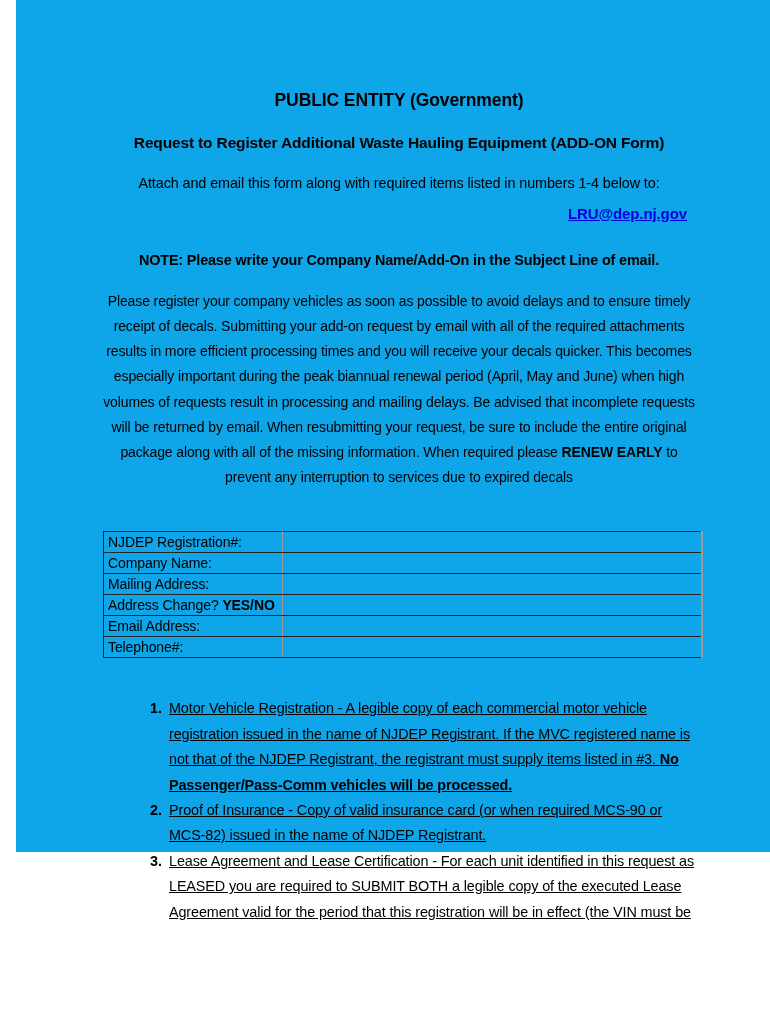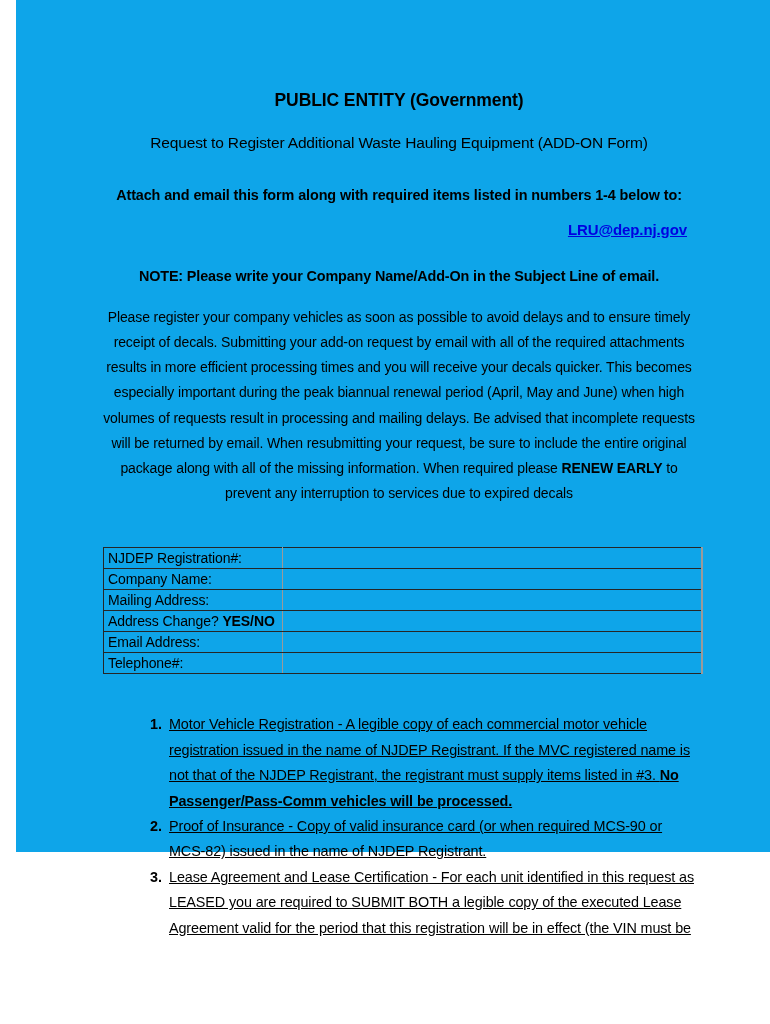--- a/index.html
+++ b/index.html
@@ -37,36 +37,35 @@
     font-weight: bold;
     font-size: 17.5px;
     line-height: 1.25;
     margin: 0;
     padding-top: 90px;
     letter-spacing: -0.1px;
   }
 
   .doc-subtitle {
     text-align: center;
-    font-weight: normal;
+    font-weight: bold;
     font-size: 15.5px;
     line-height: 1.25;
     margin: 0;
     padding-top: 21px;
     letter-spacing: -0.15px;
   }
 
   .attach-line {
     text-align: center;
     font-size: 14.4px;
     line-height: 1.3;
-    margin: 12px;
+    margin: 0;
     padding-top: 22px;
     letter-spacing: -0.1px;
-    font-weight: bold;
   }
 
   .email-line {
     text-align: right;
     margin: 8px;
     padding-top: 4px;
   }
   .email-link {
     color: #0000e0;
     text-decoration: underline;

